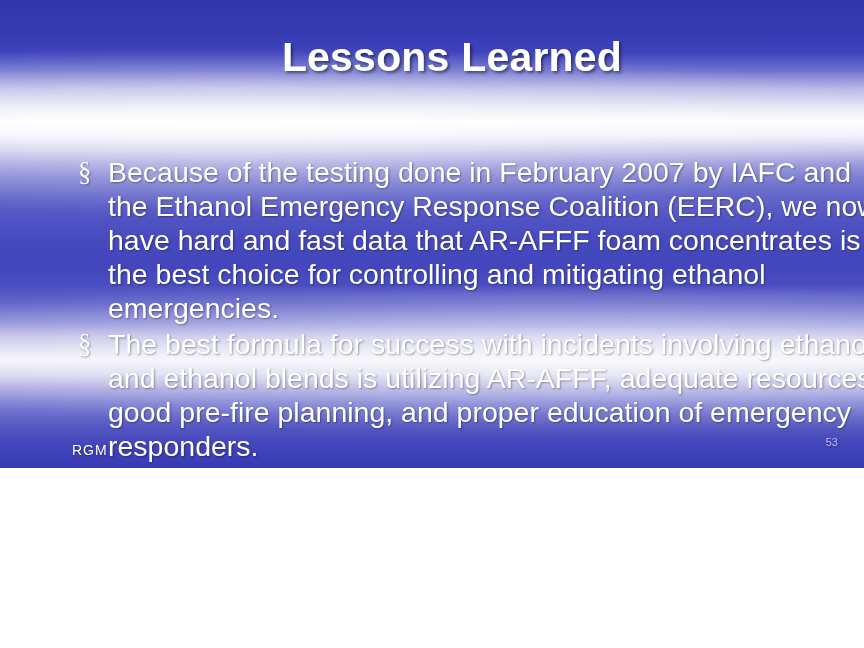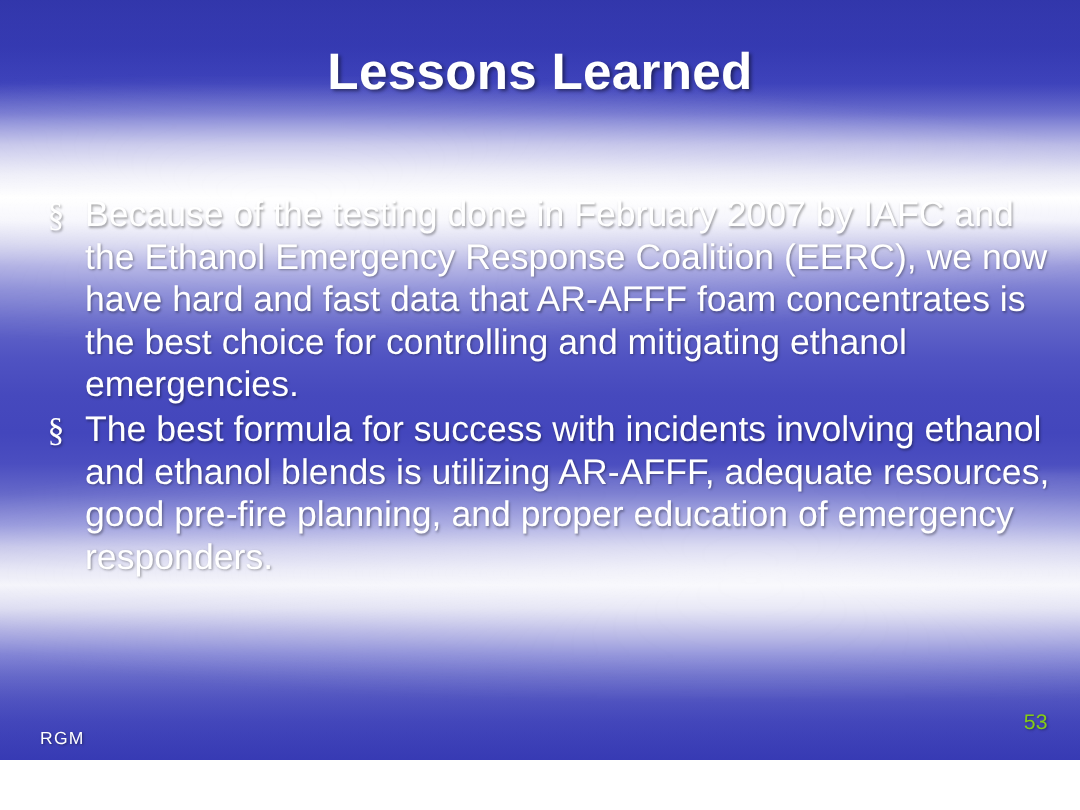--- a/index.html
+++ b/index.html
@@ -9,24 +9,25 @@
   body {
     width: 864px;
     height: 648px;
     overflow: hidden;
     font-family: "Liberation Sans", sans-serif;
   }
 
   .slide {
     position: relative;
     width: 864px;
-    height: 608px;
+    height: 468px;
     box-sizing: border-box;
     overflow: hidden;
     background-color: #2a2ea8;
+    padding-left: 40px;
   }
 
   
   .bg-base {
     position: absolute;
     inset: 0;
     background: linear-gradient(180deg,
         #4a4fc4 0%,
         #3f44bd 6%,
         #4247bf 11%,
@@ -147,22 +148,22 @@
     bottom: 10px;
     font-size: 14px;
     color: #ffffff;
     letter-spacing: 1px;
     text-shadow: 1px 1px 2px rgba(0,0,0,0.4);
   }
   .footer-right {
     position: absolute;
     right: 26px;
     bottom: 20px;
-    font-size: 17px;
-    color: #84cc16;
+    font-size: 11px;
+    color: #c4b5fd;
     text-shadow: 1px 1px 2px rgba(0,0,0,0.4);
   }
 </style>
 </head>
 <body>
 
 <div class="slide">
   <div class="bg-base"></div>
   <div class="bg-soft3"></div>
   <div class="bg-soft1"></div>

